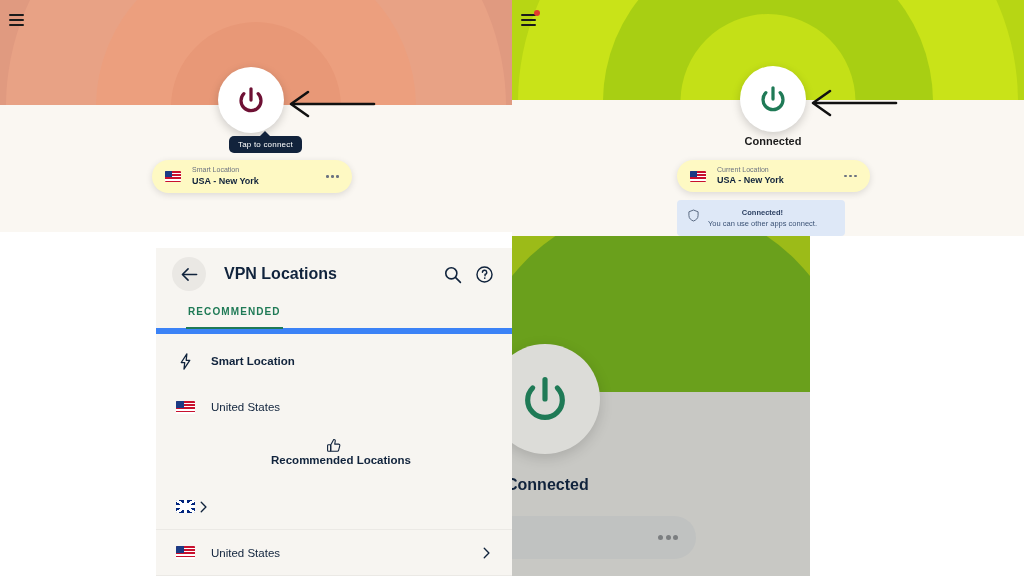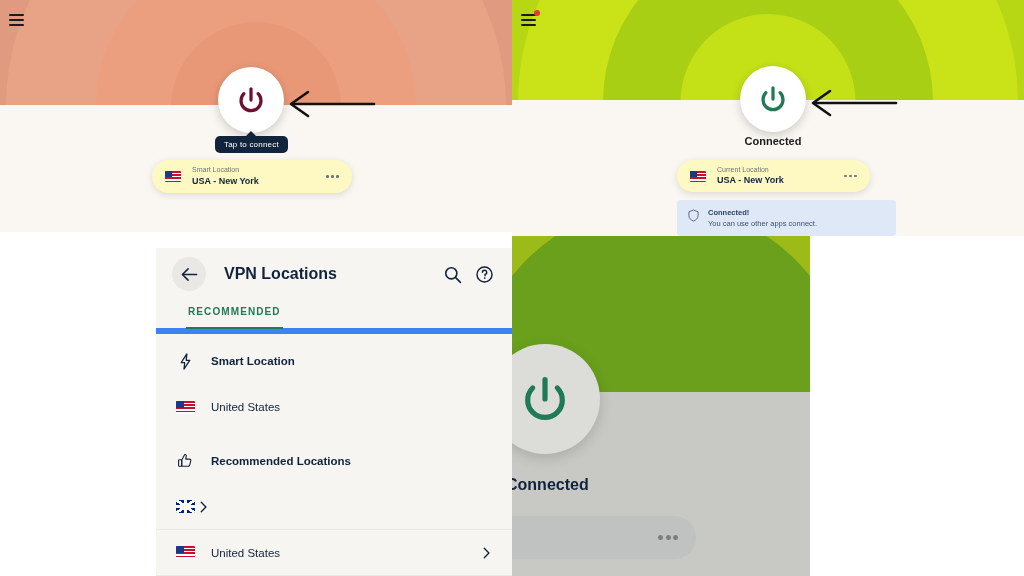--- a/index.html
+++ b/index.html
@@ -185,21 +185,21 @@
         <path d="M12 3v9" stroke="#6e1034" stroke-width="2.6" stroke-linecap="round"></path>
         <path d="M6.3 6.9a8 8 0 1 0 11.4 0" stroke="#6e1034" stroke-width="2.6" stroke-linecap="round"></path>
       </svg>
     </div>
 
     <svg class="arrow-svg" style="left:286px; top:90px;" width="90" height="28" viewBox="0 0 90 28">
       <path d="M88 14 H8" stroke="#111111" stroke-width="2.6" stroke-linecap="round"></path>
       <path d="M22 2 L5 14 L22 26" stroke="#111111" stroke-width="2.6" fill="none" stroke-linecap="round" stroke-linejoin="round"></path>
     </svg>
 
-    <div class="tooltip" style="left:215px; top:136px;">
+    <div class="tooltip" style="left:229px; top:136px;">
       <span>Tap to connect</span>
     </div>
 
     <div class="loc-card" style="left:152px; top:160px; width:200px; height:33px;">
       <span class="flag flag-us">
         <span class="stripes"></span>
           <span class="canton"></span>
       </span>
       <span class="loc-text">
         <span class="loc-kicker" style="display:block">Smart Location</span>
@@ -255,21 +255,21 @@
         <span class="loc-kicker" style="display:block">Current Location</span>
         <span class="loc-name" style="display:block">USA - New York</span>
       </span>
       <span class="dots">
         <span></span>
           <span></span>
           <span></span>
       </span>
     </div>
 
-    <div class="info-banner" style="left:165px; top:200px; width:219px; height:36px;">
+    <div class="info-banner" style="left:165px; top:200px; width:168px; height:36px;text-align:center;">
       <svg width="11" height="13" viewBox="0 0 24 28" fill="none" style="flex:0 0 auto;margin-top:1px;">
         <path d="M12 2 L22 6 v8 c0 7-5 10-10 12 C7 24 2 21 2 14 V6 Z" stroke="#50607a" stroke-width="2" fill="none" stroke-linejoin="round"></path>
       </svg>
       <span class="txt">
         <span class="info-title" style="display:block">Connected!</span>
         <span class="info-sub" style="display:block">You can use other apps connect.</span>
       </span>
     </div>
   </div>
 
@@ -316,21 +316,21 @@
       <div class="loc-row">
         <span class="ico">
           <span class="flag flag-lg flag-us" style="display:block;">
             <span class="stripes"></span>
               <span class="canton"></span>
           </span>
         </span>
         <span class="lbl">United States</span>
       </div>
 
-      <div class="loc-row head" style="margin-top:8px;">
+      <div class="loc-row head" style="margin-top:8px;flex-direction:column;">
         <span class="ico">
           <svg width="16" height="16" viewBox="0 0 22 22" fill="none">
             <path d="M6.5 9.5 L10.6 2.2 c1.5-.3 2.4 .7 2.1 2.1 L12 8.4 h5.2 c1.3 0 2.1 1 1.8 2.2 l-1.6 6.2 c-.2 .9-1 1.5-1.9 1.5 H6.5 Z" stroke="#10233c" stroke-width="1.5" fill="none" stroke-linejoin="round"></path>
             <rect x="2.2" y="9.3" width="4.3" height="9" rx="1.1" stroke="#10233c" stroke-width="1.5" fill="none"></rect>
           </svg>
         </span>
         <span class="lbl">Recommended Locations</span>
       </div>
 
       <div class="loc-row sep">

